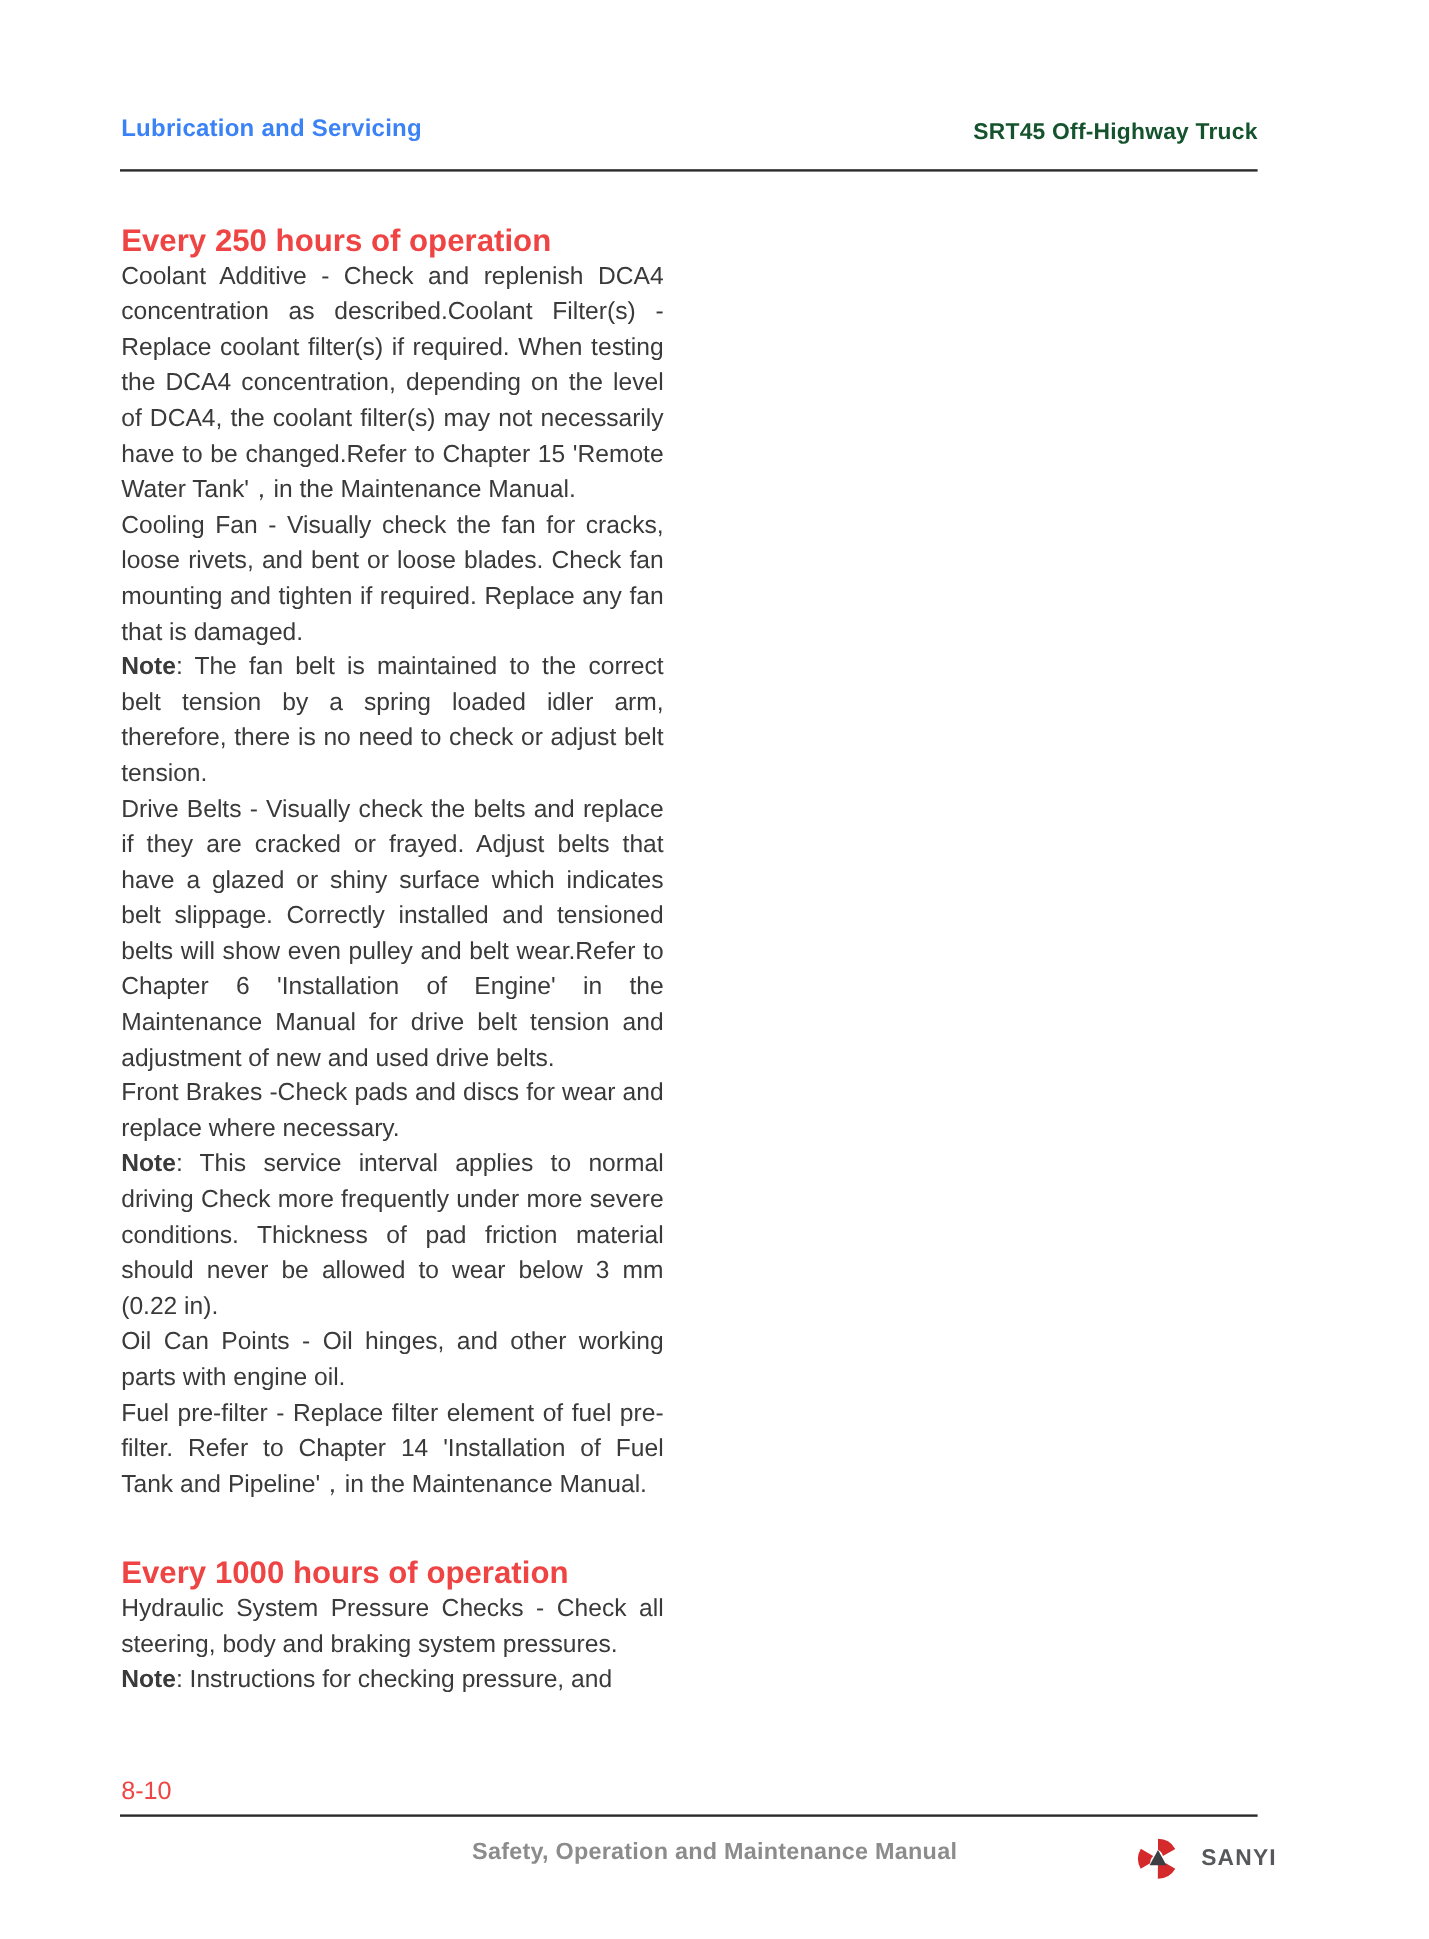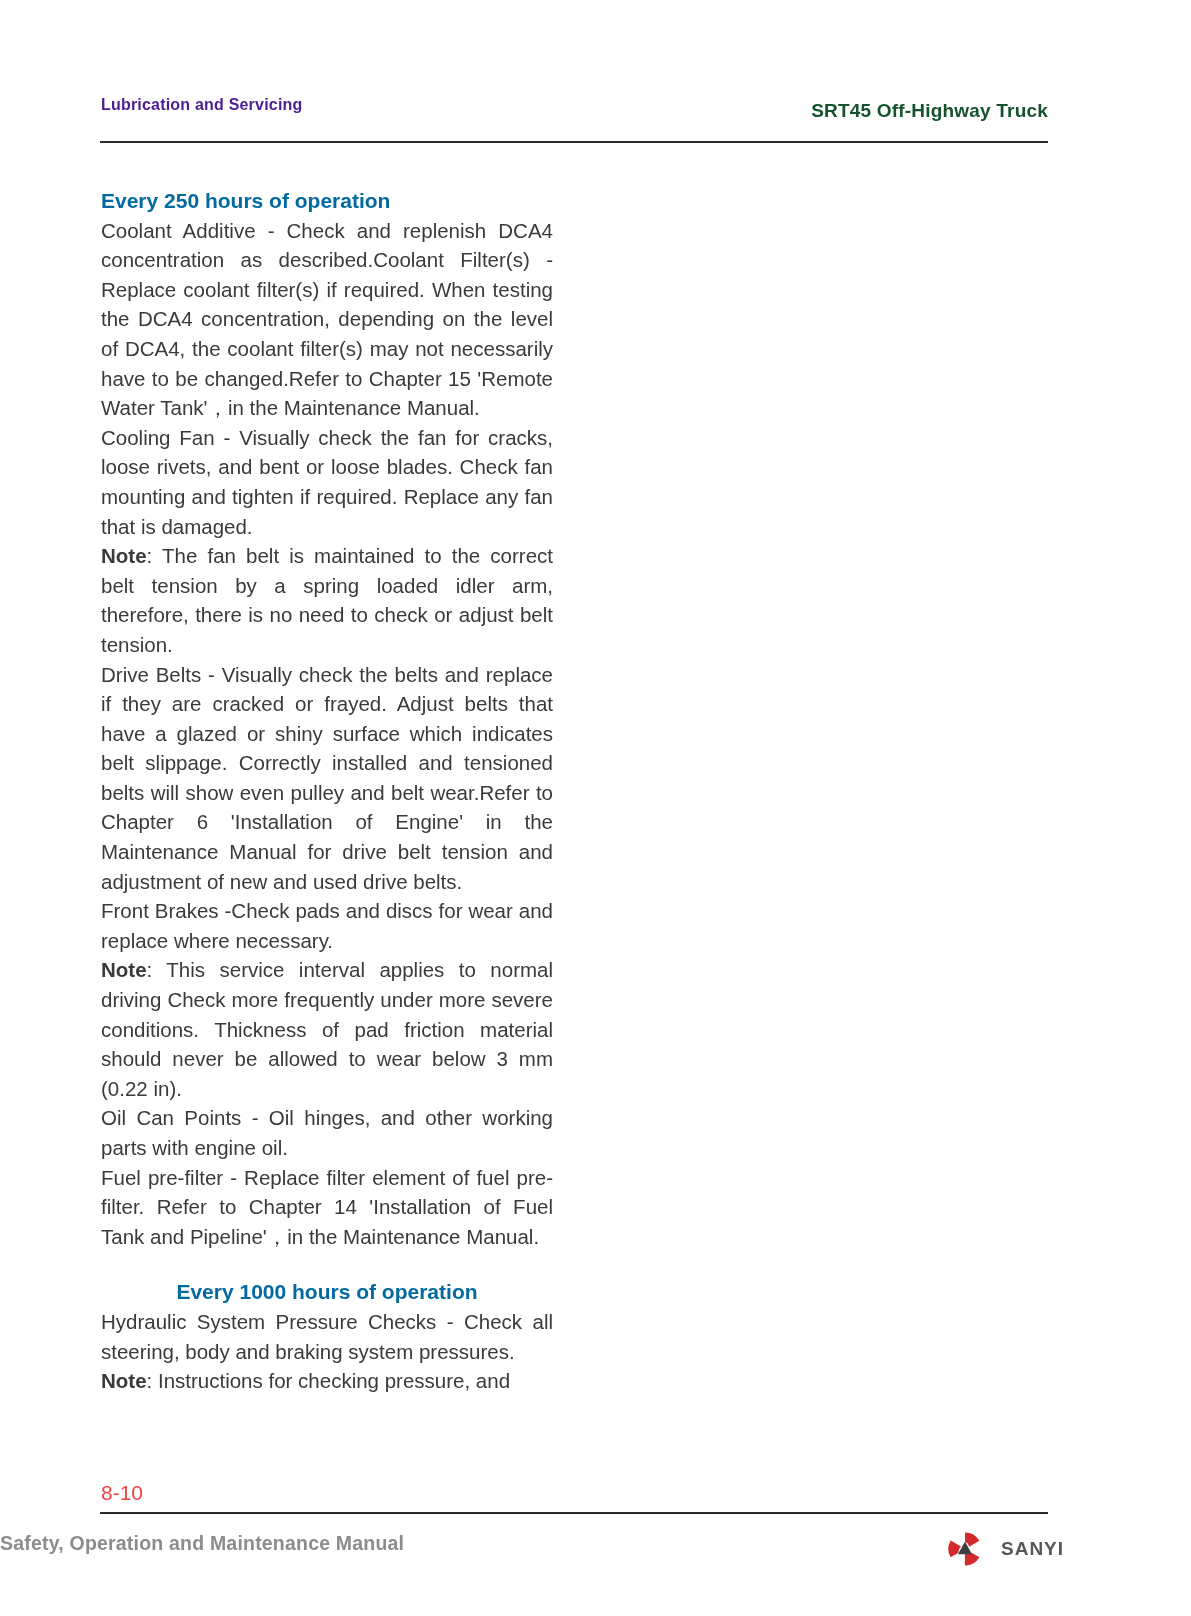--- a/index.html
+++ b/index.html
@@ -9,21 +9,21 @@
     background: #ffffff;
     font-family: "Liberation Sans", "DejaVu Sans", sans-serif;
     position: relative;
     overflow: hidden;
   }
   .page { position: absolute; inset: 0; background: #ffffff; }
 
   
   .header-title {
     position: absolute; left: 101px; top: 96px;
-    font-size: 16px; font-weight: bold; color: #4c1d95;
+    font-size: 20px; font-weight: bold; color: #3b82f6;
     letter-spacing: 0.2px; white-space: nowrap;
   }
   .header-product {
     position: absolute; right: 143px; top: 100px;
     font-size: 19px; font-weight: bold; color: #14532d;
     letter-spacing: 0.2px; white-space: nowrap;
   }
   .header-rule {
     position: absolute; left: 100px; top: 141px;
     width: 948px; height: 2px; background: #2b2b2b;
@@ -31,39 +31,39 @@
 
   
   .body-col {
     position: absolute; left: 101px; top: 186px;
     width: 452px;
     font-size: 20.5px; line-height: 29.6px;
     color: #3a3a3a;
     text-align: justify;
   }
   .body-col h2 {
-    margin: 0; font-size: 21px; line-height: 29.6px;
-    font-weight: bold; color: #0369a1; text-align: left;
+    margin: 0; font-size: 26px; line-height: 29.6px;
+    font-weight: bold; color: #ef4444; text-align: left;
   }
-  .body-col h2.gap-before { margin-top: 26px; text-align: center; }
+  .body-col h2.gap-before { margin-top: 45px; }
   .body-col p { margin: 0; }
   .body-col .b { font-weight: bold; }
 
   
   .footer-rule {
     position: absolute; left: 100px; top: 1512px;
     width: 948px; height: 2px; background: #2b2b2b;
   }
   .page-number {
     position: absolute; left: 101px; top: 1481px;
     font-size: 21px; color: #ef4444;
   }
   .manual-title {
     position: absolute; left: 0; right: 0; top: 1532px;
-    text-align: left;
+    text-align: center;
     font-size: 19.5px; font-weight: bold; color: #8c8c8c;
     letter-spacing: 0.2px;
   }
   .brand-logo {
     position: absolute; left: 946px; top: 1530px;
     display: flex; align-items: center; gap: 17px;
   }
   .brand-logo svg { width: 38px; height: 38px; display: block; }
   .brand-name {
     font-size: 19px; font-weight: bold; color: #57585b;

